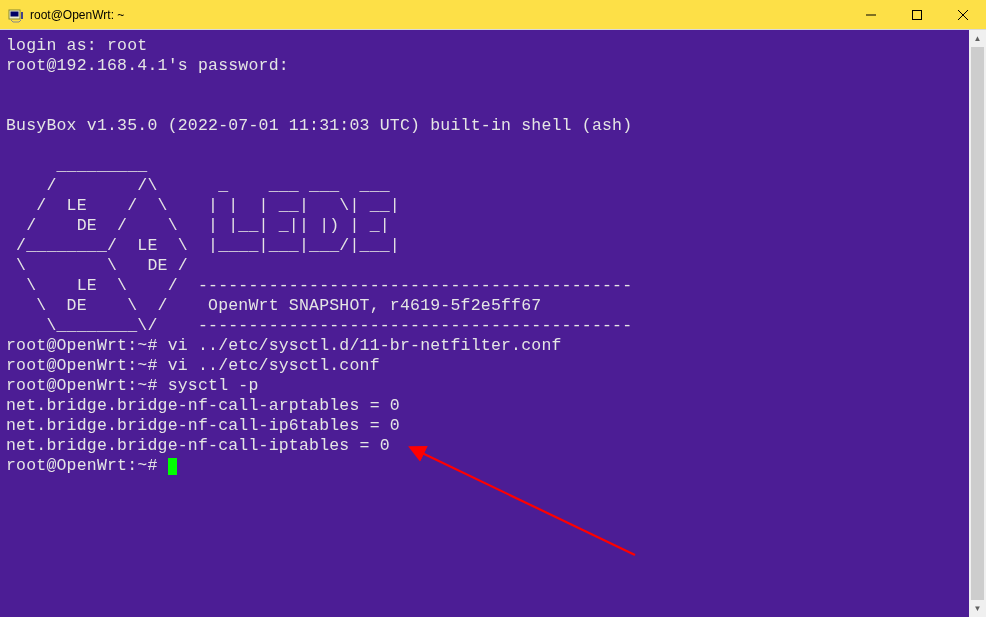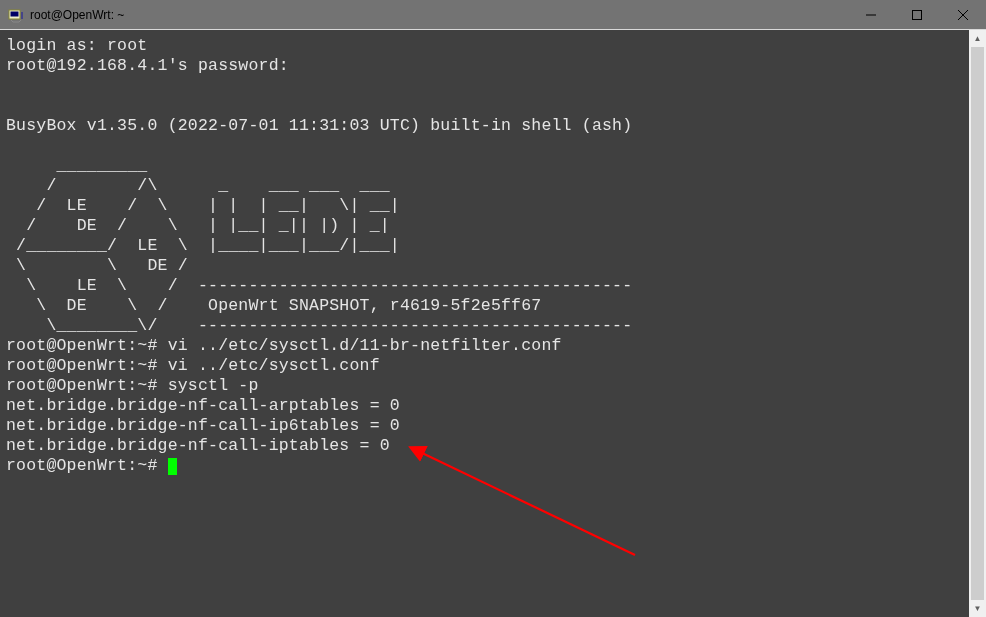--- a/index.html
+++ b/index.html
@@ -1,26 +1,26 @@
 <!DOCTYPE html>
 <html><head>
   <meta charset="utf-8">
   <style>
     * { margin: 0; padding: 0; box-sizing: border-box; }
     html, body { width: 986px; height: 617px; overflow: hidden; font-family: "Segoe UI", Tahoma, sans-serif; background: #fff; }
 
     
-    .titlebar { height: 30px; background: #737373; border-bottom: 1px solid #d9d9d9; display: flex; align-items: center; padding-left: 8px; }
+    .titlebar { height: 30px; background: #fde047; border-bottom: 1px solid #d9d9d9; display: flex; align-items: center; padding-left: 8px; }
     .titlebar .app-icon { width: 16px; height: 16px; margin-right: 6px; display: flex; align-items: center; justify-content: center; }
     .titlebar .title { font-size: 12px; color: #000; flex: 1; }
     .win-controls { display: flex; height: 100%; }
     .win-btn { width: 46px; height: 100%; display: flex; align-items: center; justify-content: center; cursor: default; }
 
     
-    .terminal-wrap { position: relative; width: 100%; height: calc(100% - 30px); background: #404040; }
+    .terminal-wrap { position: relative; width: 100%; height: calc(100% - 30px); background: #4c1d95; }
     .terminal { position: absolute; left: 6px; right: 18px; top: 6px; bottom: 6px; white-space: pre; color: #e5e5e5; font-family: "Consolas","SimSun","NSimSun","Courier New",monospace; font-size: 16.5px; line-height: 20px; letter-spacing: 0.2px; }
     .scrollbar { position: absolute; right: 0; top: 0; width: 17px; height: 100%; background: #f0f0f0; display: flex; flex-direction: column; }
     .scrollbar .sb-btn { height: 17px; background: #f0f0f0; display: flex; align-items: center; justify-content: center; font-size: 8px; color: #606060; }
     .scrollbar .sb-track { flex: 1; background: #f0f0f0; position: relative; }
     .scrollbar .sb-thumb { position: absolute; left: 2px; right: 2px; top: 0; height: 100%; background: #cdcdcd; }
 
     .term-line { height: 20px; }
     .cursor { display: inline-block; width: 9px; height: 17px; background: #00ff00; vertical-align: text-bottom; }
 
     

